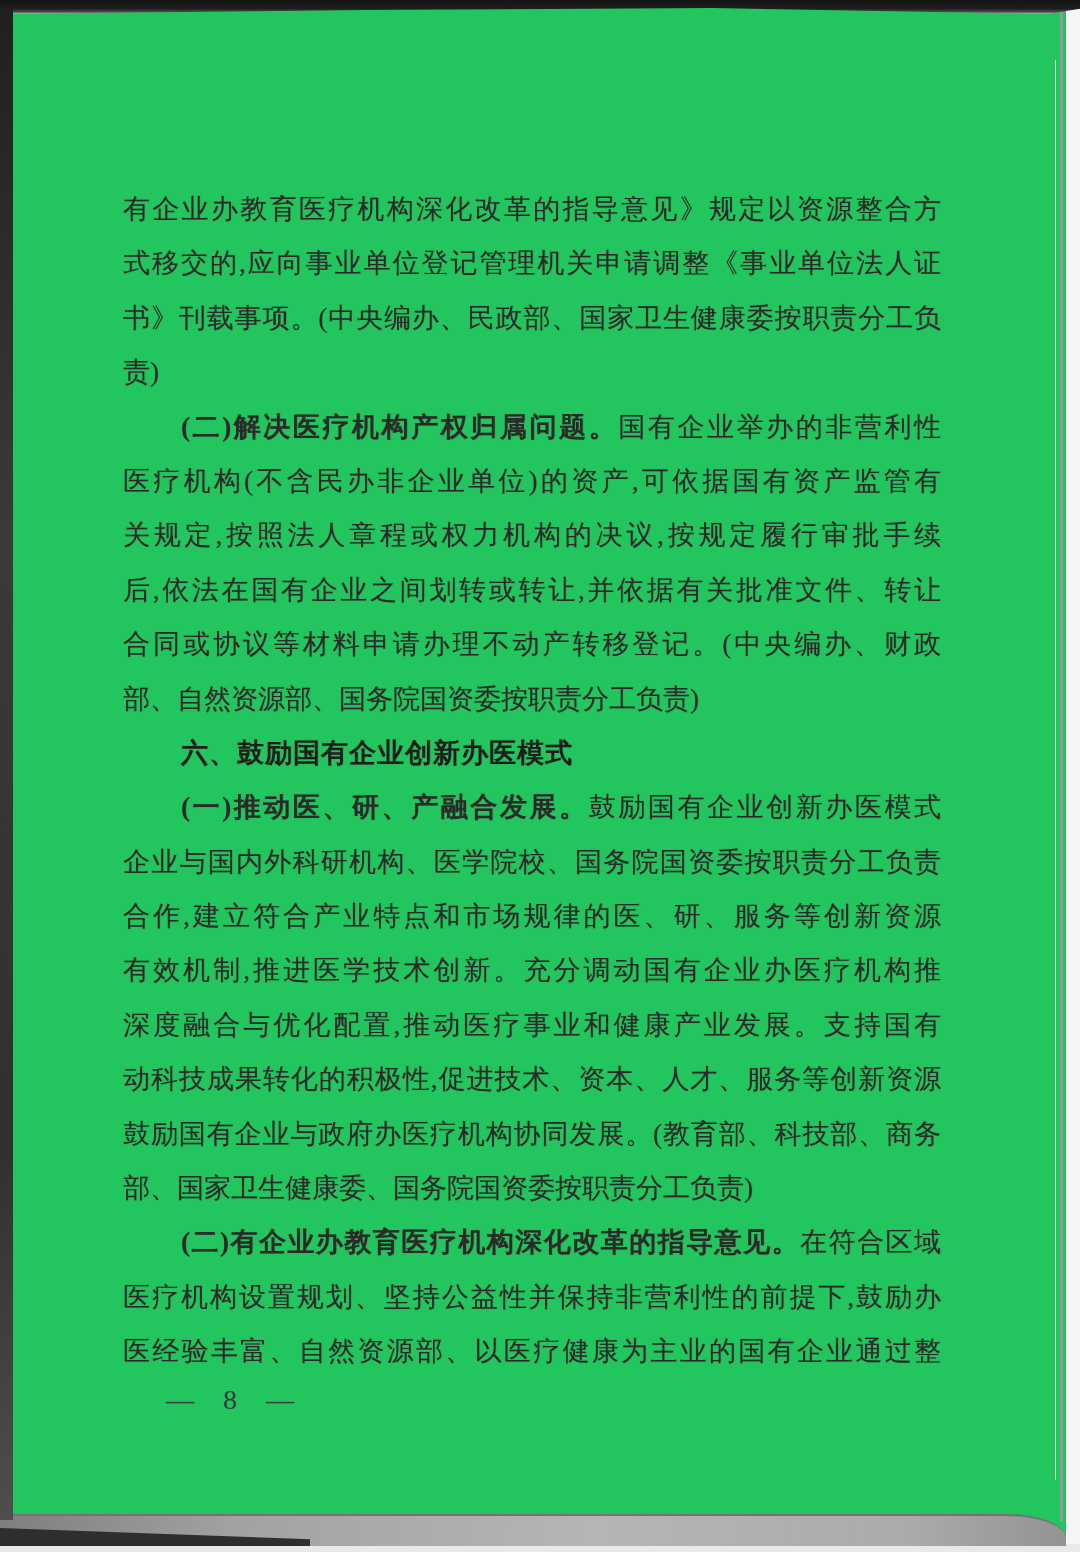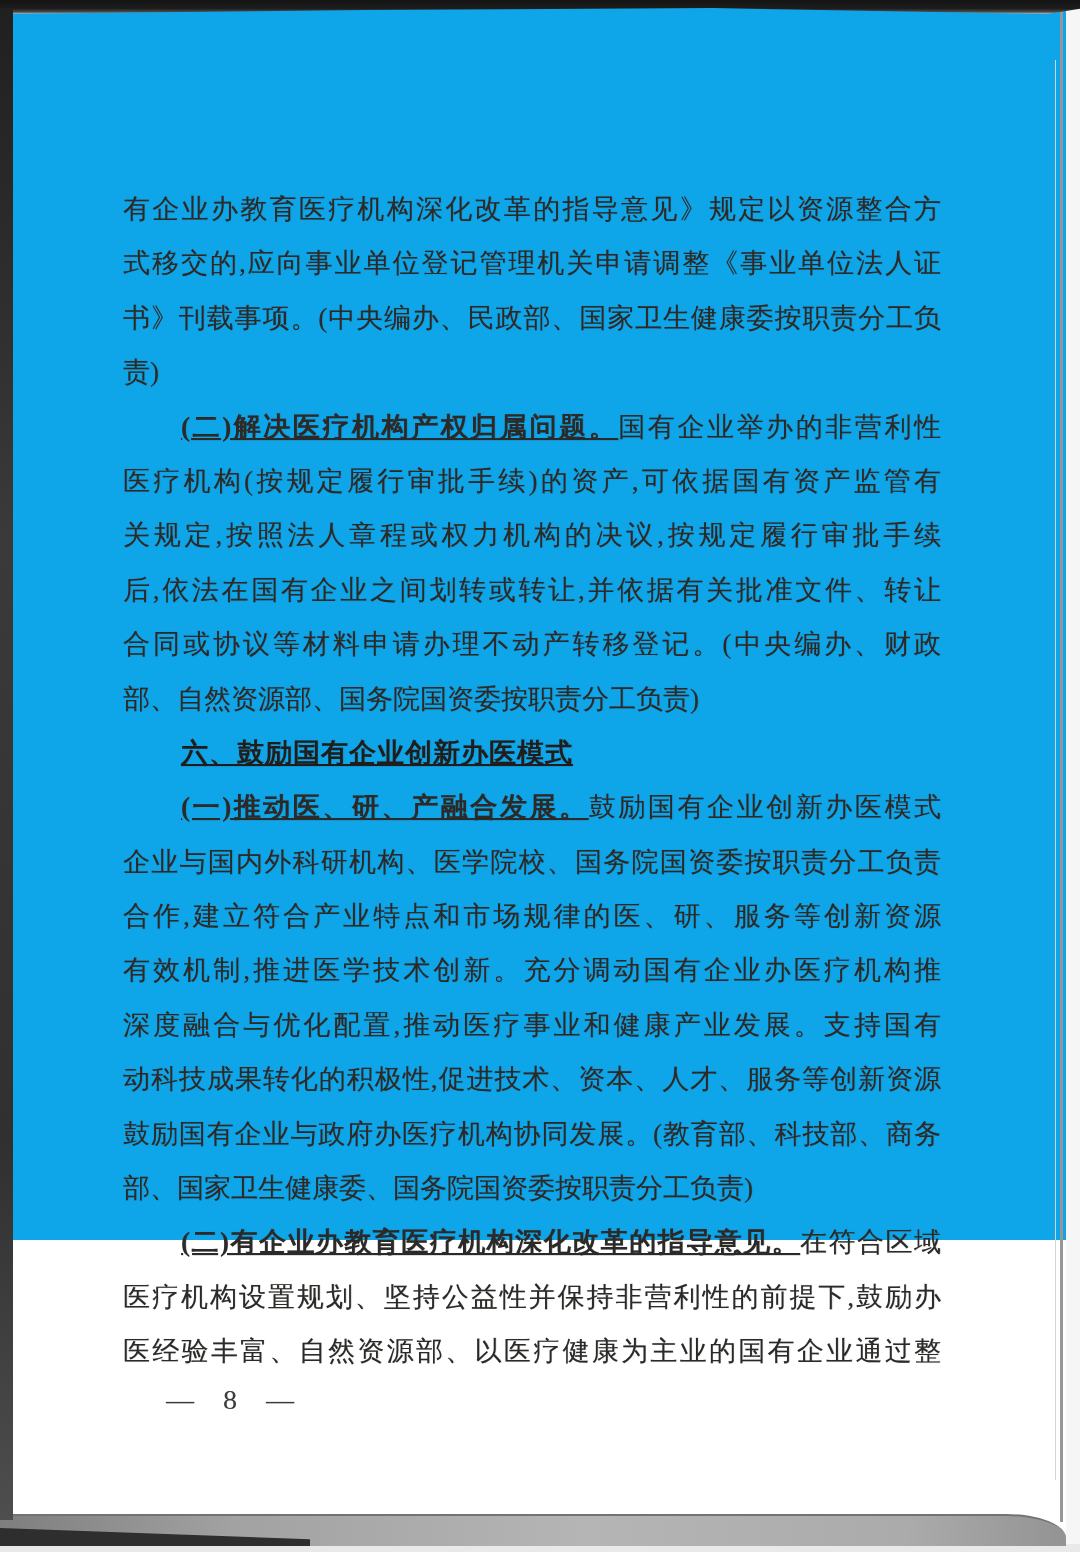--- a/index.html
+++ b/index.html
@@ -6,22 +6,22 @@
     margin: 0;
     padding: 0;
     width: 1080px;
     height: 1552px;
     overflow: hidden;
     background: #ffffff;
   }
   .scan-page {
     position: relative;
     width: 1080px;
-    height: 1240px;
-    background: #0ea5e9;
+    height: 1552px;
+    background: #22c55e;
     font-family: "Liberation Serif", "DejaVu Serif", serif;
   }
   
   .scan-shadow-top {
     position: absolute;
     top: 0; left: 0;
     width: 1080px; height: 14px;
     background: linear-gradient(to bottom, #141414 0%, #1c1c1c 60%, #4a4a4a 85%, #bdbdbd 100%);
     clip-path: polygon(0 0, 100% 0, 100% 62%, 97% 100%, 66% 58%, 34% 72%, 0 100%);
     z-index: 5;
@@ -92,21 +92,21 @@
     height: 54.4px;
     line-height: 54.4px;
     text-align: left;
   }
   .line.fill {
     text-align: justify;
     text-align-last: justify;
     text-justify: inter-character;
   }
   .line.indent { padding-left: 58px; }
-  .line .lead { font-weight: 700; text-decoration: underline; }
+  .line .lead { font-weight: 700; }
   .line.heading {
     font-weight: 700;
     color: #1f1e1c;
     letter-spacing: 1px;
   }
   .page-number {
     position: absolute;
     top: 1384px; left: 166px;
     z-index: 2;
     color: #3c3c3c;
@@ -127,21 +127,21 @@
   <div class="scan-shadow-bottom"></div>
   <div class="scan-shadow-bottom-wedge"></div>
   <div class="scan-bottom-margin"></div>
 
   <div class="text-block">
       <div class="line fill"><span class="rest">有企业办教育医疗机构深化改革的指导意见》规定以资源整合方</span></div>
       <div class="line fill"><span class="rest">式移交的,应向事业单位登记管理机关申请调整《事业单位法人证</span></div>
       <div class="line fill"><span class="rest">书》刊载事项。(中央编办、民政部、国家卫生健康委按职责分工负</span></div>
       <div class="line"><span class="rest">责)</span></div>
       <div class="line indent fill"><span class="lead">(二)解决医疗机构产权归属问题。</span><span class="rest">国有企业举办的非营利性</span></div>
-      <div class="line fill"><span class="rest">医疗机构(按规定履行审批手续)的资产,可依据国有资产监管有</span></div>
+      <div class="line fill"><span class="rest">医疗机构(不含民办非企业单位)的资产,可依据国有资产监管有</span></div>
       <div class="line fill"><span class="rest">关规定,按照法人章程或权力机构的决议,按规定履行审批手续</span></div>
       <div class="line fill"><span class="rest">后,依法在国有企业之间划转或转让,并依据有关批准文件、转让</span></div>
       <div class="line fill"><span class="rest">合同或协议等材料申请办理不动产转移登记。(中央编办、财政</span></div>
       <div class="line"><span class="rest">部、自然资源部、国务院国资委按职责分工负责)</span></div>
       <div class="line indent heading"><span class="lead">六、鼓励国有企业创新办医模式</span></div>
       <div class="line indent fill"><span class="lead">(一)推动医、研、产融合发展。</span><span class="rest">鼓励国有企业创新办医模式</span></div>
       <div class="line fill"><span class="rest">企业与国内外科研机构、医学院校、国务院国资委按职责分工负责</span></div>
       <div class="line fill"><span class="rest">合作,建立符合产业特点和市场规律的医、研、服务等创新资源</span></div>
       <div class="line fill"><span class="rest">有效机制,推进医学技术创新。充分调动国有企业办医疗机构推</span></div>
       <div class="line fill"><span class="rest">深度融合与优化配置,推动医疗事业和健康产业发展。支持国有</span></div>

